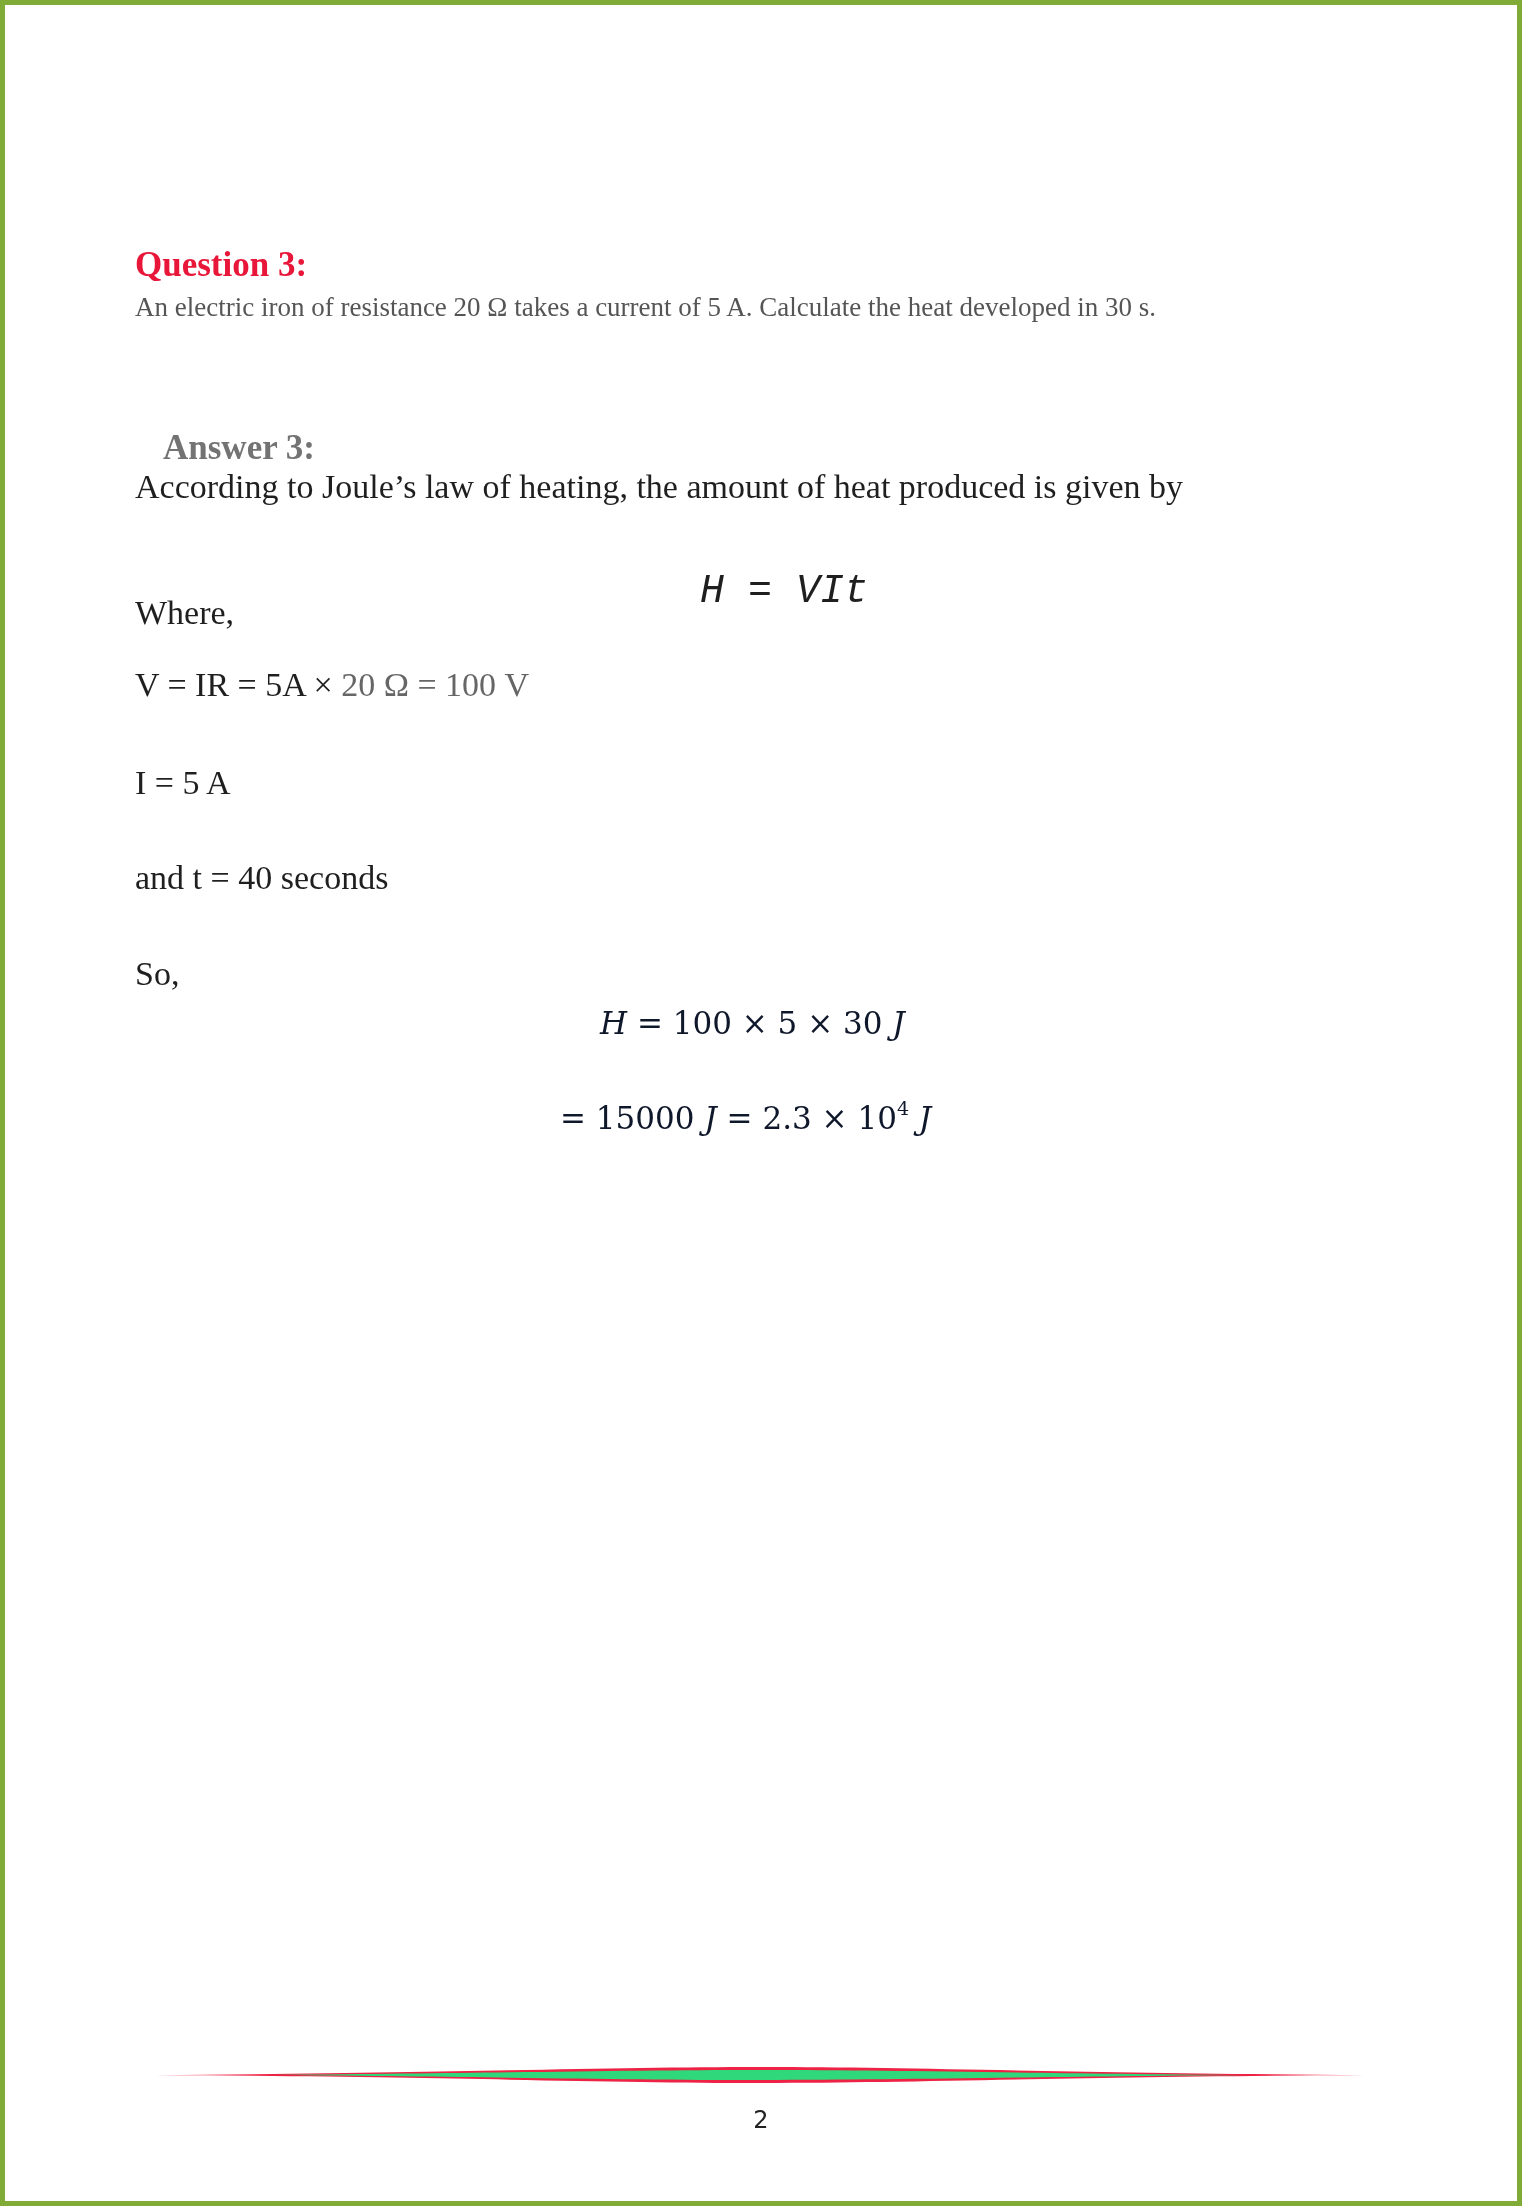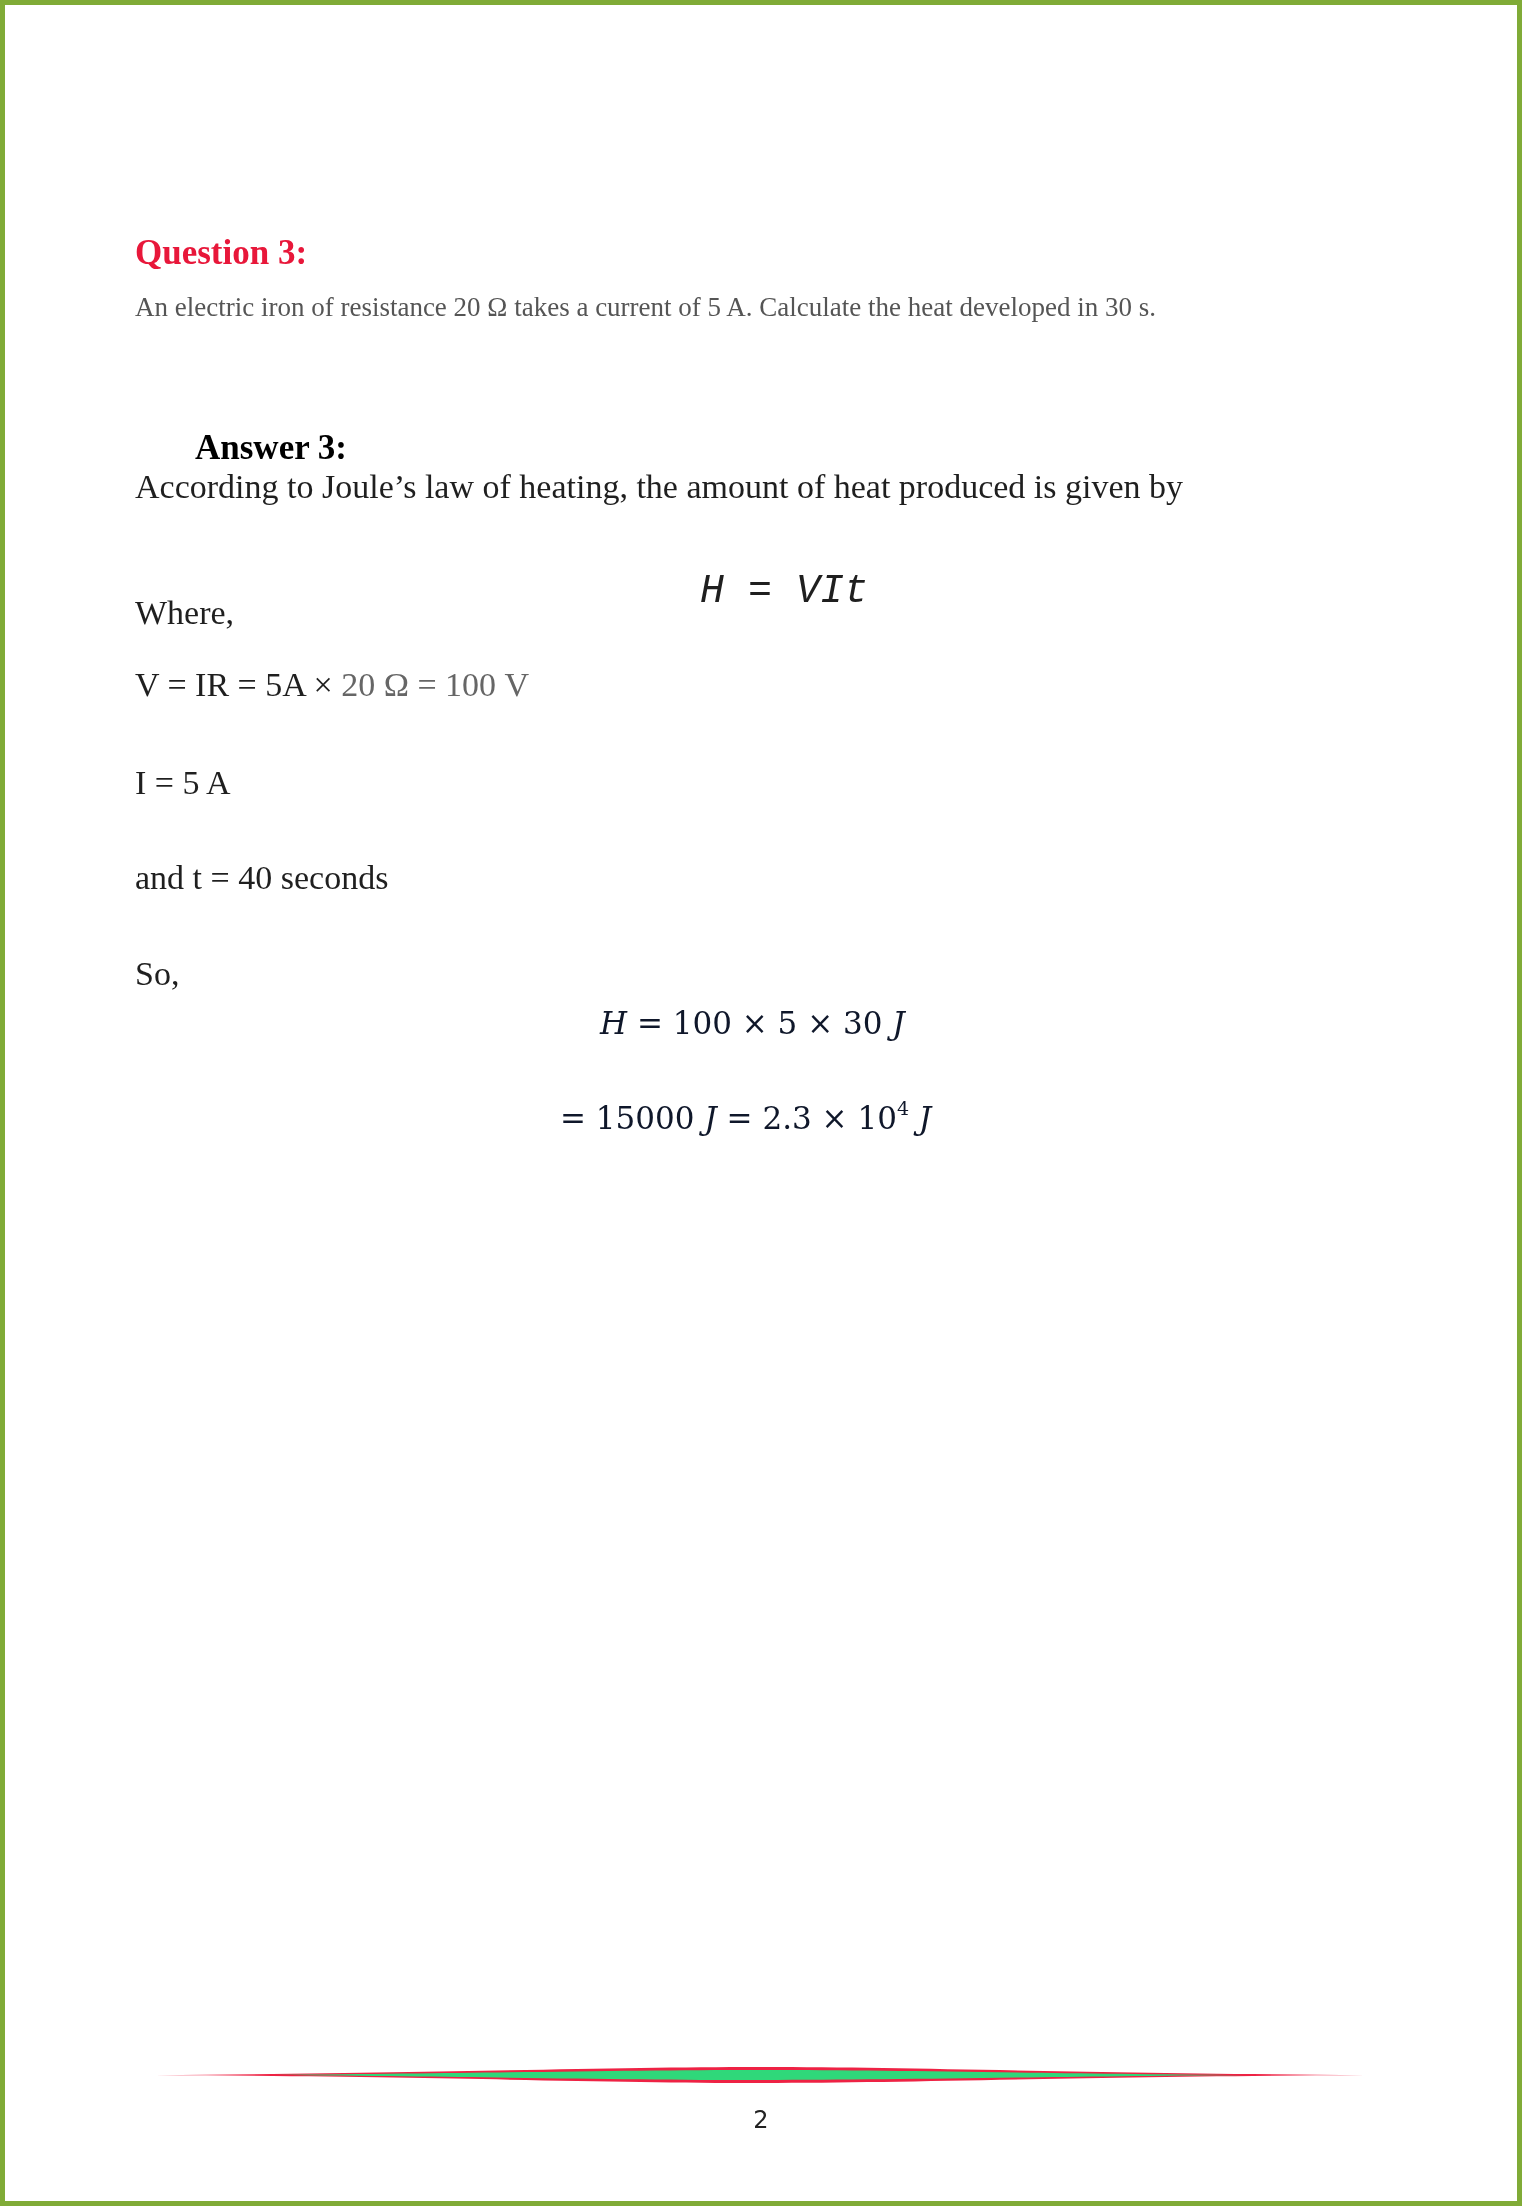--- a/index.html
+++ b/index.html
@@ -10,22 +10,22 @@
   }
   .page-frame {
     position: absolute; left: 0; top: 0; width: 1522px; height: 2206px;
     box-sizing: border-box; border: 5px solid #80ab37;
   }
   .t {
     position: absolute; white-space: nowrap; font-size: 34px; line-height: 1;
     color: #1f1f1f;
   }
   .heading { font-weight: bold; font-size: 35px; }
-  .q-head { color: #e8173a; }
-  .a-head { color: #000000; margin-left: 32px; }
+  .q-head { color: #e8173a; margin-top: 12px; }
+  .a-head { color: #737373; }
   .q-body {
     position: absolute; left: 135px; width: 1252px; top: 283px;
     font-size: 27px; line-height: 48px; color: #555555;
     text-align: justify; text-align-last: left; white-space: normal;
   }
   .gray { color: #666666; }
   .math {
     position: absolute; white-space: nowrap; font-family: "DejaVu Serif", serif;
     font-size: 31px; line-height: 1; color: #0f172a;
   }

